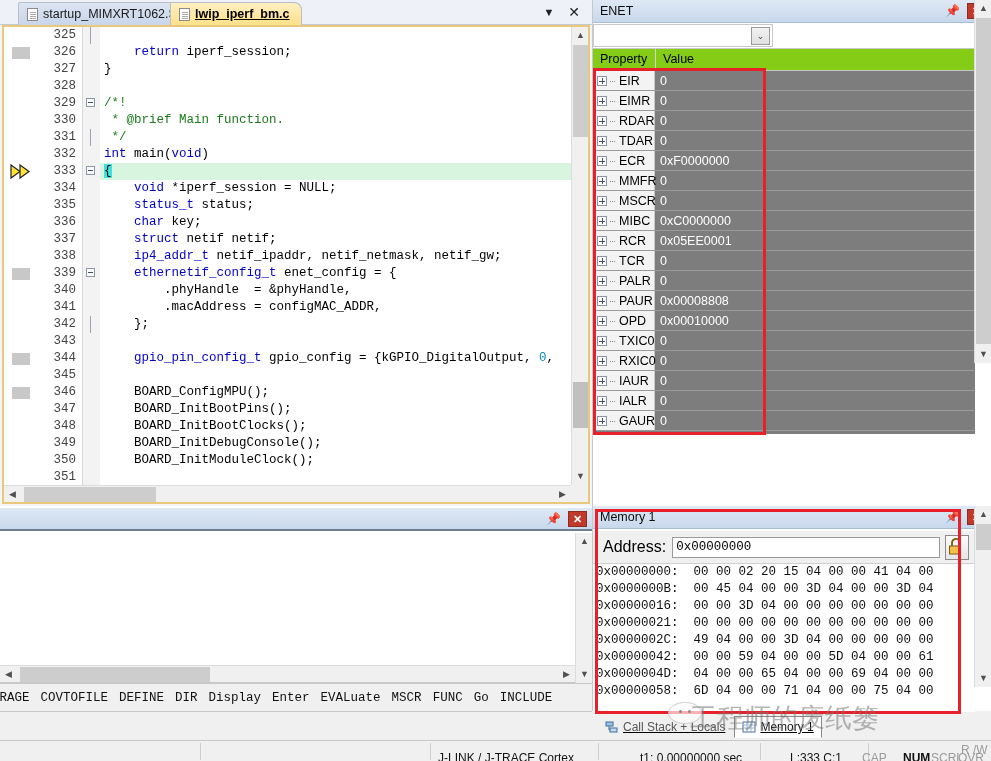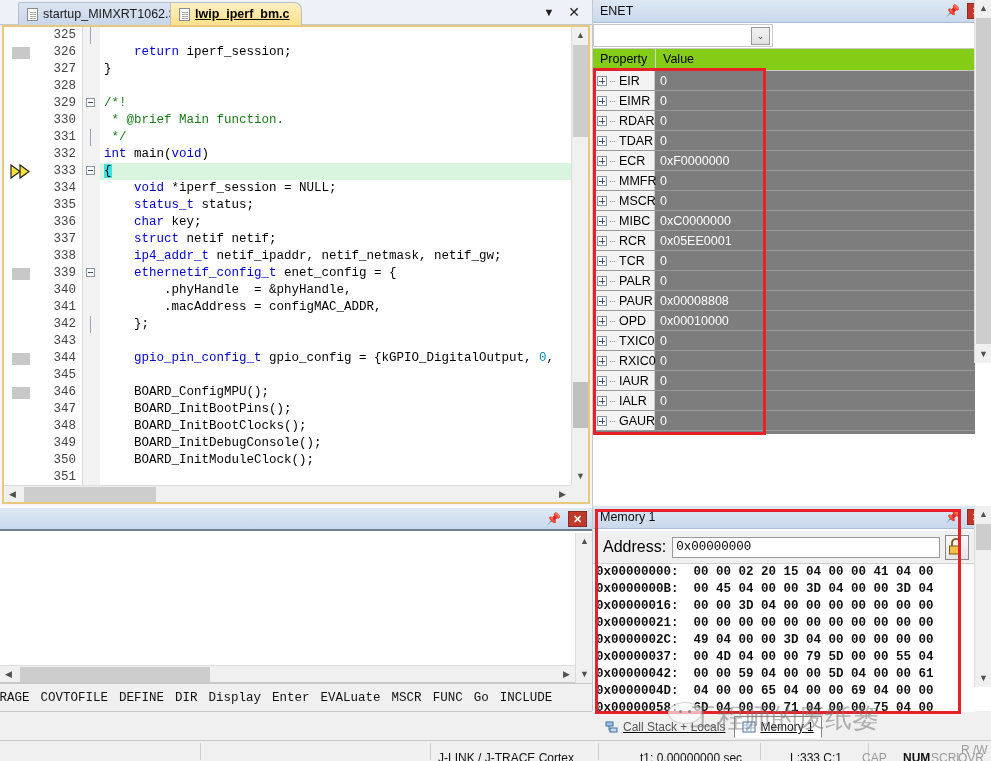--- a/index.html
+++ b/index.html
@@ -286,21 +286,21 @@
   }
   #mem-lock-btn {
     margin-left: 5px; width: 24px; height: 25px;
     border: 1px solid #8a8a8a; background: linear-gradient(to bottom,#fbfbfb,#e6e6e6);
     position: relative;
   }
   #mem-hex {
     position: absolute; left: 0; top: 58px; width: 382px; height: 148px;
     font-family: "Liberation Mono","DejaVu Sans Mono",monospace;
     font-size: 12.5px; color: #111; overflow: hidden;
-    padding-left: 3px; background: #fff; font-weight: bold;
+    padding-left: 3px; background: #fff;
   }
   .hexrow { height: 17px; line-height: 17px; white-space: pre; }
   #mem-vsb {
     position: absolute; right: 0; top: 25px; width: 17px; height: 181px;
     background: #f0f0f0; border-left: 1px solid #dcdcdc;
   }
   #mem-redbox {
     position: absolute; left: 595px; top: 509px; width: 366px; height: 205px;
     border: 3px solid #e8202a; pointer-events: none; z-index: 21;
   }
@@ -695,21 +695,20 @@
         </svg>
       </div>
     </div>
 
     <div id="mem-hex">
         <div class="hexrow">0x00000000:  00 00 02 20 15 04 00 00 41 04 00</div>
         <div class="hexrow">0x0000000B:  00 45 04 00 00 3D 04 00 00 3D 04</div>
         <div class="hexrow">0x00000016:  00 00 3D 04 00 00 00 00 00 00 00</div>
         <div class="hexrow">0x00000021:  00 00 00 00 00 00 00 00 00 00 00</div>
         <div class="hexrow">0x0000002C:  49 04 00 00 3D 04 00 00 00 00 00</div>
-        <div class="hexrow">0x00000037:  00 4D 04 00 00 79 5D 00 00 55 04</div>
         <div class="hexrow">0x00000042:  00 00 59 04 00 00 5D 04 00 00 61</div>
         <div class="hexrow">0x0000004D:  04 00 00 65 04 00 00 69 04 00 00</div>
         <div class="hexrow">0x00000058:  6D 04 00 00 71 04 00 00 75 04 00</div>
       </div>
 
     <div id="mem-vsb" class="vsb" style="top:0;bottom:auto;height:181px;">
       <div class="arrow-up">▲</div>
       <div class="thumb" style="top:18px;height:26px;"></div>
       <div class="arrow-dn">▼</div>
     </div>

